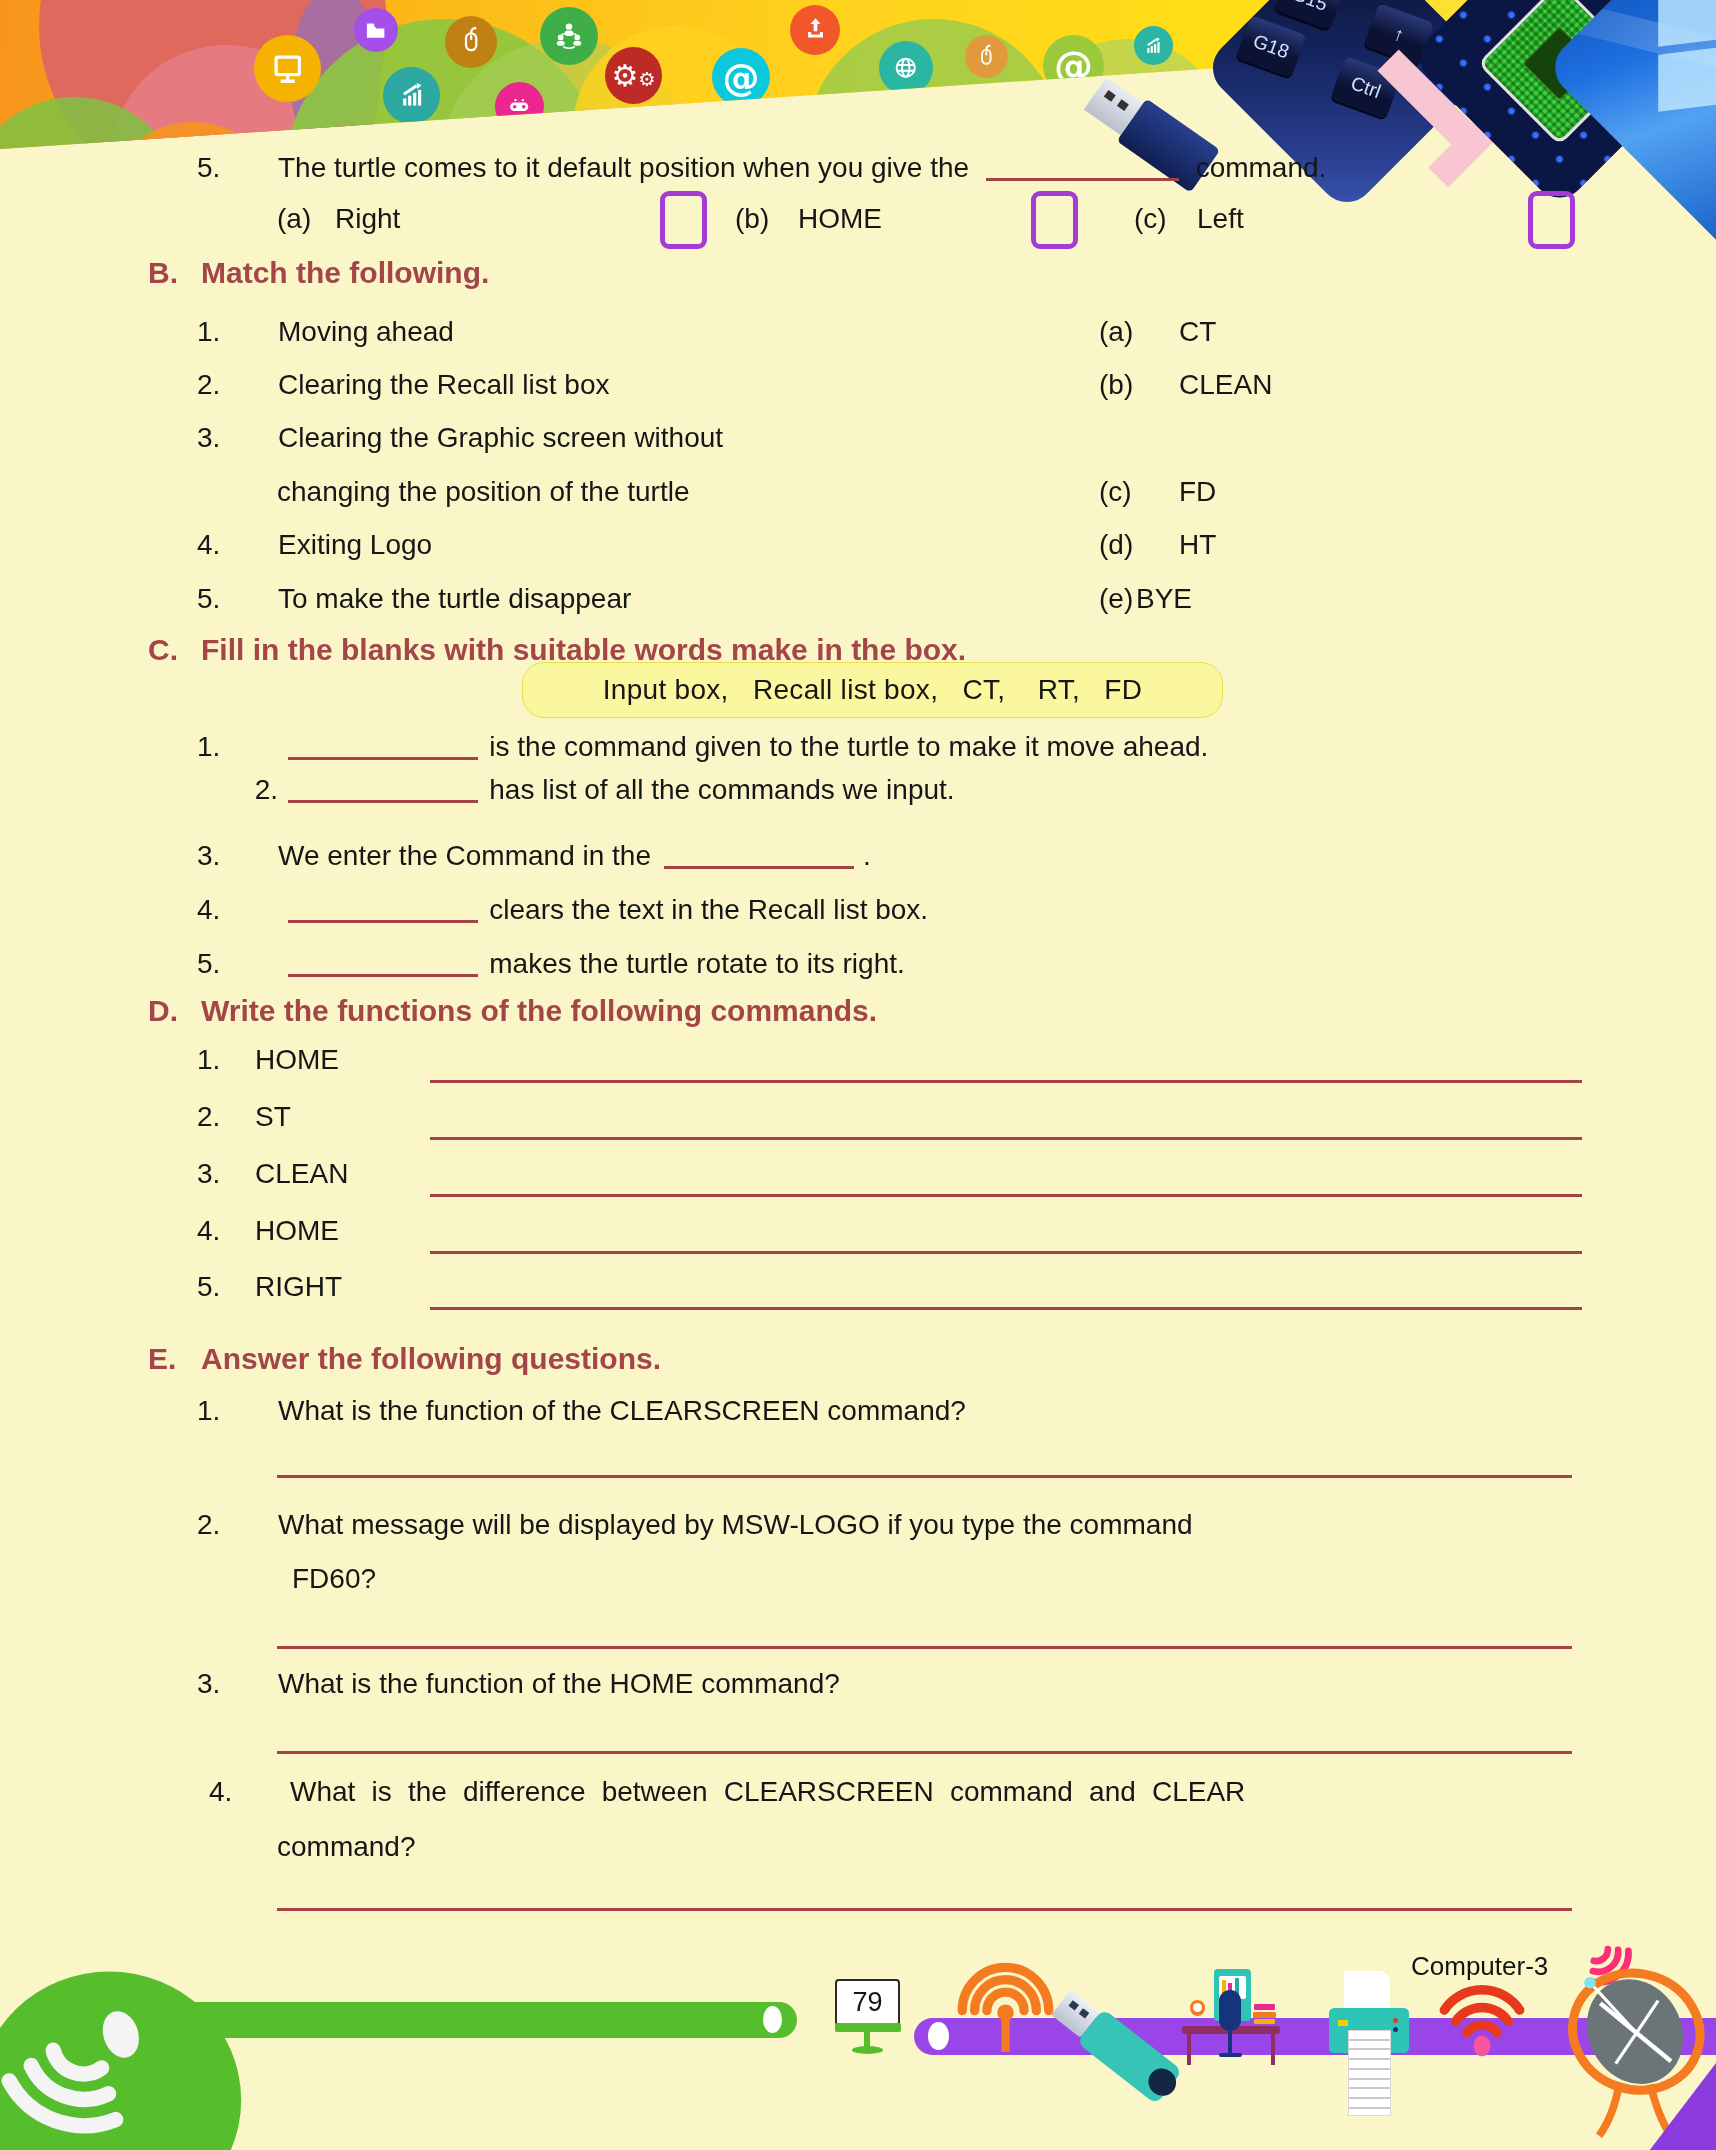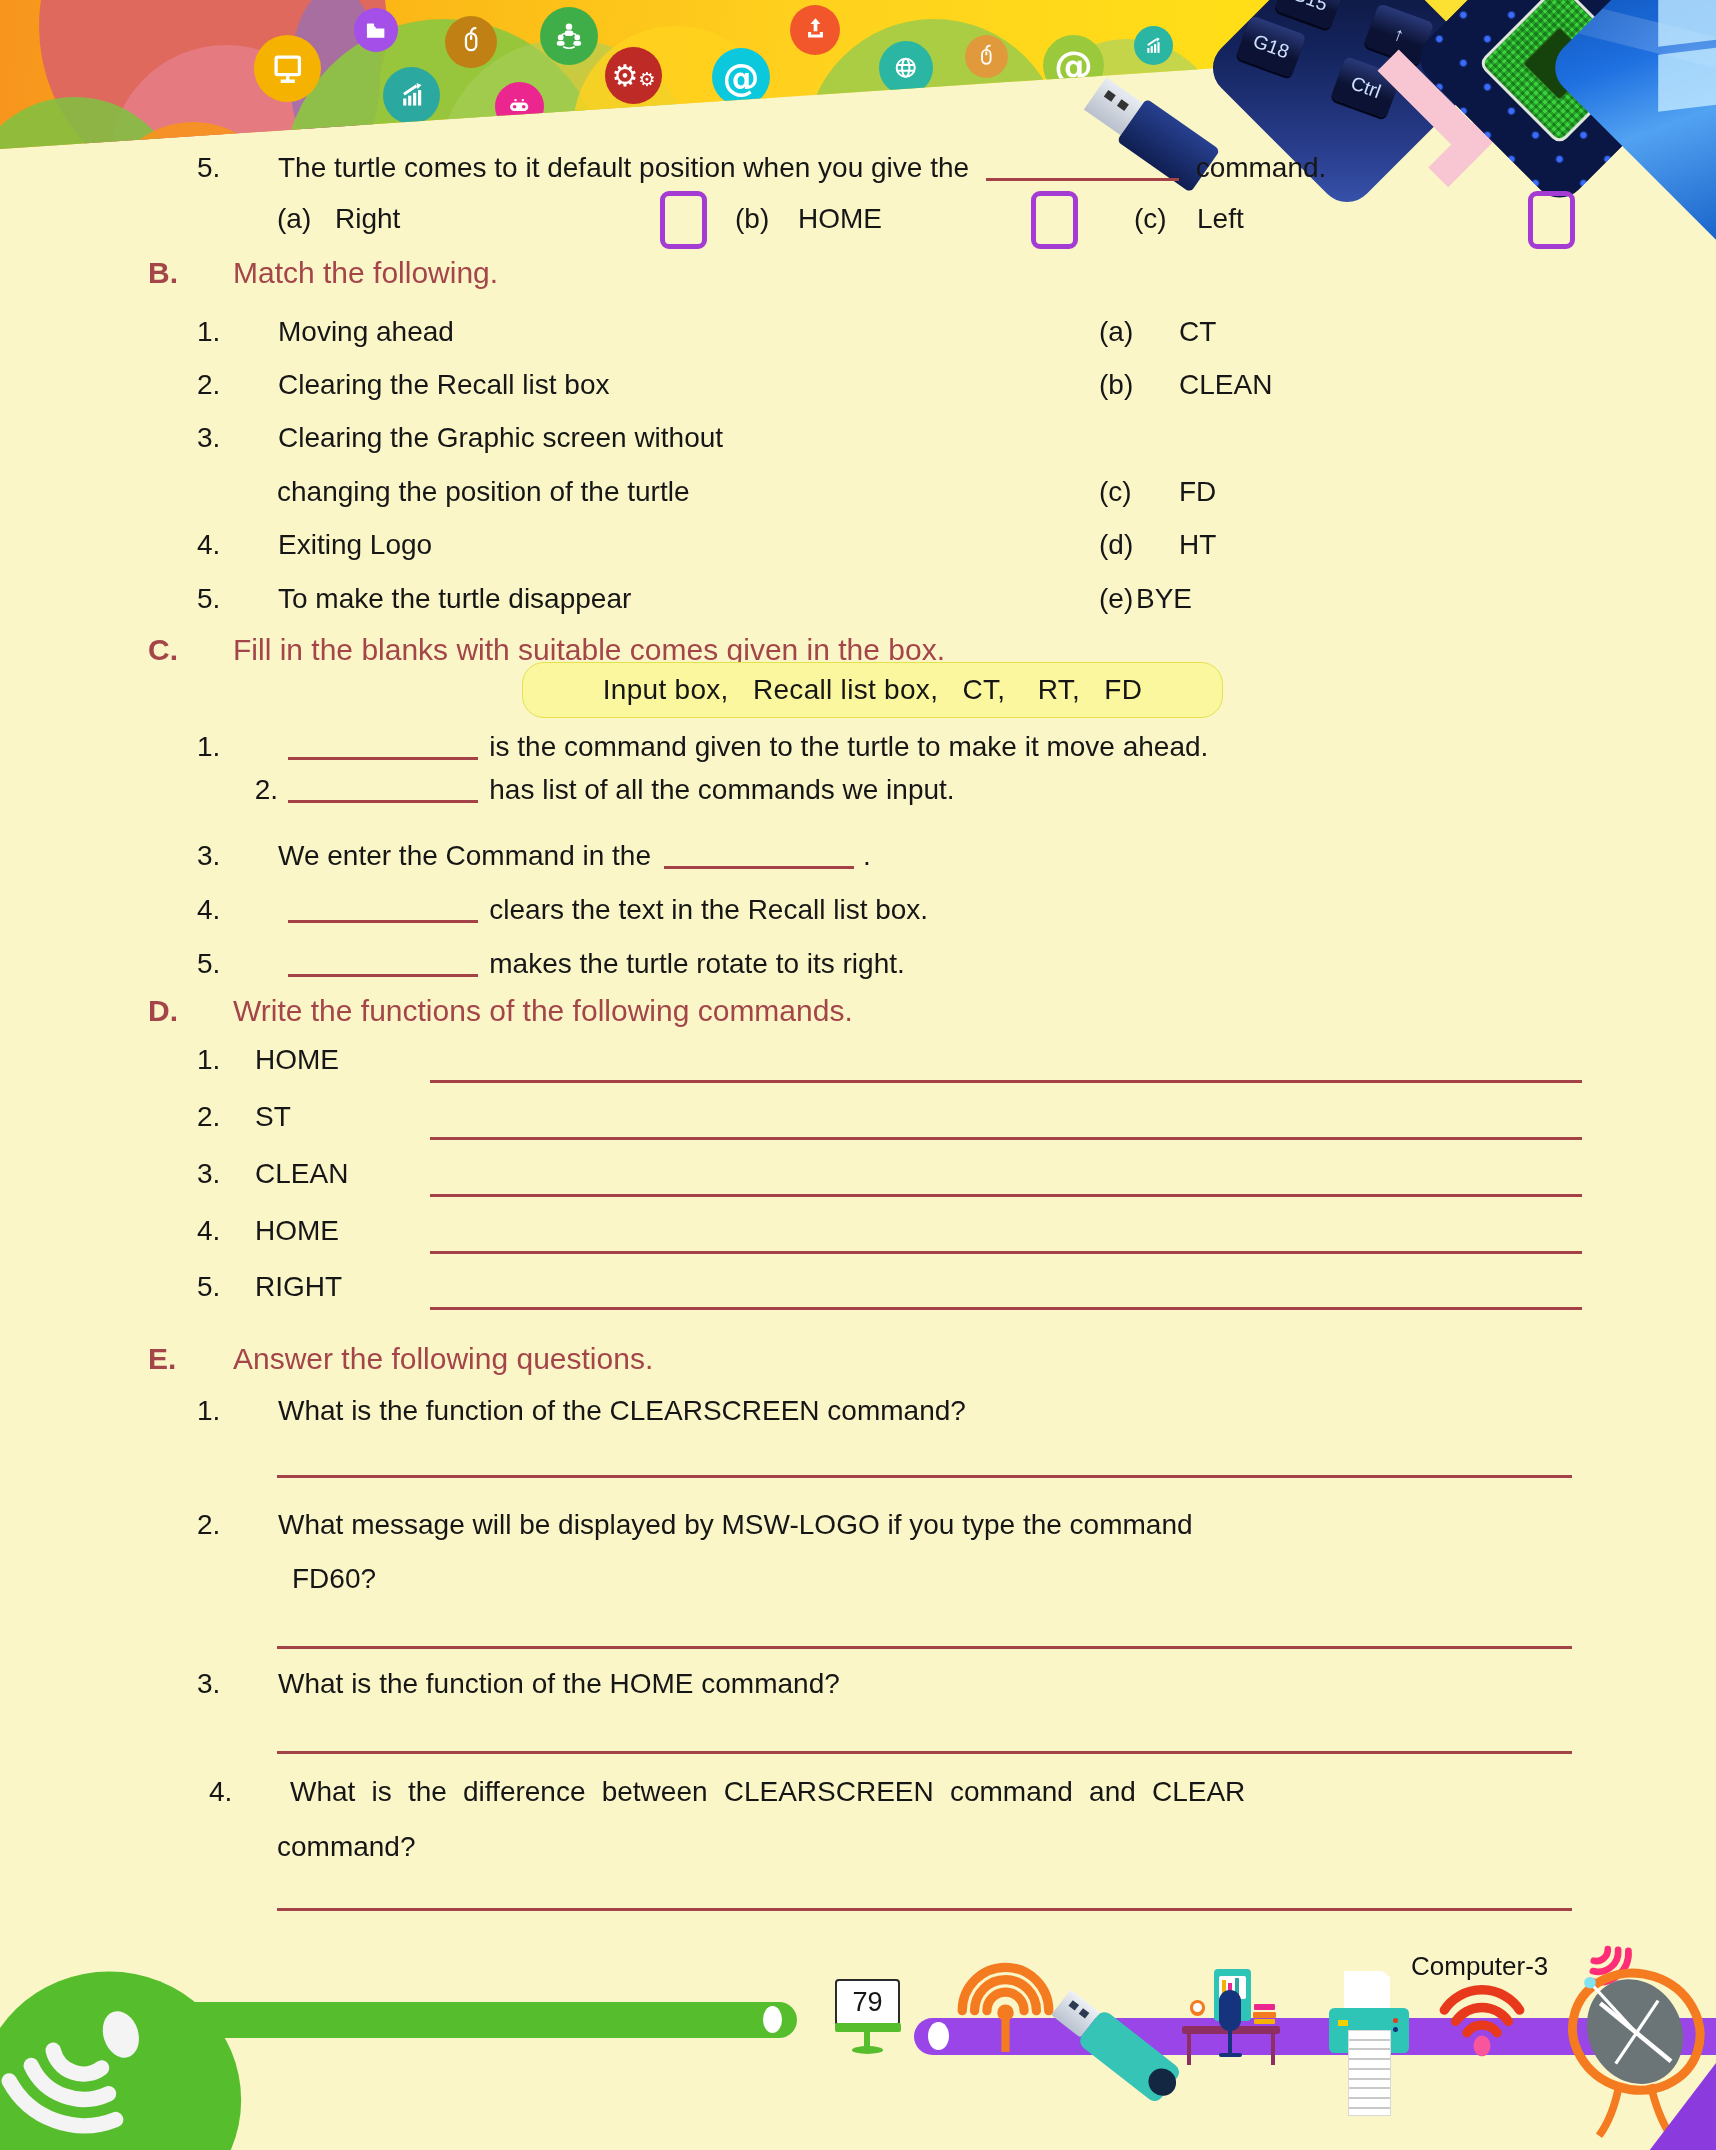--- a/index.html
+++ b/index.html
@@ -35,21 +35,21 @@
   .win-bg{background:linear-gradient(115deg,#0747a8 0%,#1e6fe0 38%,#52a2f2 58%,#0c55c0 100%);}
   .beam{position:absolute;background:linear-gradient(90deg,rgba(255,255,255,0),rgba(255,255,255,.35),rgba(255,255,255,0));}
   .pane{position:absolute;background:rgba(190,232,255,.82);transform:skewY(-7deg);}
   .usb-photo{position:absolute;transform:rotate(35deg);transform-origin:left center;}
   .ribbon{position:absolute;background:#F8C6D2;}
 
   
   .t{position:absolute;font-size:28px;line-height:35px;white-space:nowrap;}
   .num{display:inline-block;width:81px;}
   .sec-letter{position:absolute;font-size:30px;font-weight:bold;color:#A4454A;}
-  .sec-title{position:absolute;font-size:30px;font-weight:normal;color:#A4454A;white-space:nowrap;margin-left:32px;}
+  .sec-title{position:absolute;font-size:30px;font-weight:bold;color:#A4454A;white-space:nowrap;}
   .blank{display:inline-block;border-bottom:3.2px solid #A34348;height:24.5px;vertical-align:-3.9px;}
   .checkbox{position:absolute;width:37px;height:48px;border:5.2px solid #A43BD2;border-radius:9px;background:transparent;}
   .ansline{position:absolute;height:3.2px;background:#A34348;}
   .wordbox{position:absolute;left:522px;top:662px;width:699px;height:54px;background:#FBF79E;
      border:1.9px solid #E6E14D;border-radius:22px;display:flex;align-items:center;justify-content:center;
      font-size:28px;letter-spacing:0.3px;white-space:pre;}
   .justify1{word-spacing:8.4px;}
 
   
   .greenbar{position:absolute;left:97px;top:2002px;width:700px;height:36px;background:#56BE2D;border-radius:0 18px 18px 0;}
@@ -252,21 +252,21 @@
 
   <div class="t" style="left:197px;top:527px;"><span class="num">4.</span><span>Exiting Logo</span></div>
   <div class="t" style="left:1099px;top:527px;">(d)</div>
   <div class="t" style="left:1179px;top:527px;">HT</div>
 
   <div class="t" style="left:197px;top:581px;"><span class="num">5.</span><span>To make the turtle disappear</span></div>
   <div class="t" style="left:1099px;top:581px;">(e)</div>
   <div class="t" style="left:1136px;top:581px;">BYE</div>
 
   <div class="sec-letter" style="left:148px;top:633px;">C.</div>
-  <div class="sec-title" style="left:201px;top:633px;">Fill in the blanks with suitable comes given in the box.</div>
+  <div class="sec-title" style="left:201px;top:633px;">Fill in the blanks with suitable words make in the box.</div>
   <div class="wordbox">Input box,   Recall list box,   CT,    RT,   FD</div>
 
   <div class="t" style="left:197px;top:729px;">
     <span class="num">1.</span><span class="blank" style="width:190px;margin-right:11.6px;margin-left:9.7px;"></span><span>is the command given to the turtle to make it move ahead.</span>
   </div>
   <div class="t" style="left:197px;top:772px;text-align:right;">
     <span class="num">2.</span><span class="blank" style="width:190px;margin-right:11.6px;margin-left:9.7px;"></span><span>has list of all the commands we input.</span>
   </div>
   <div class="t" style="left:197px;top:838px;">
     <span class="num">3.</span><span>We enter the Command in the</span><span class="blank" style="width:190px;margin:0 9px 0 13px;"></span><span>.</span>

